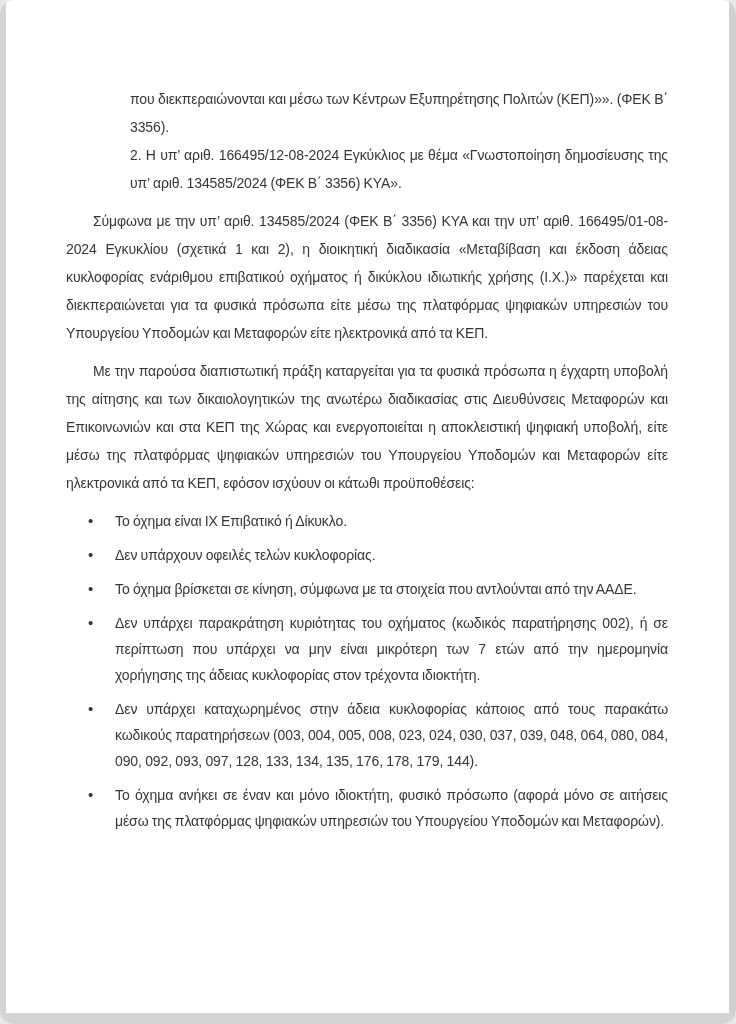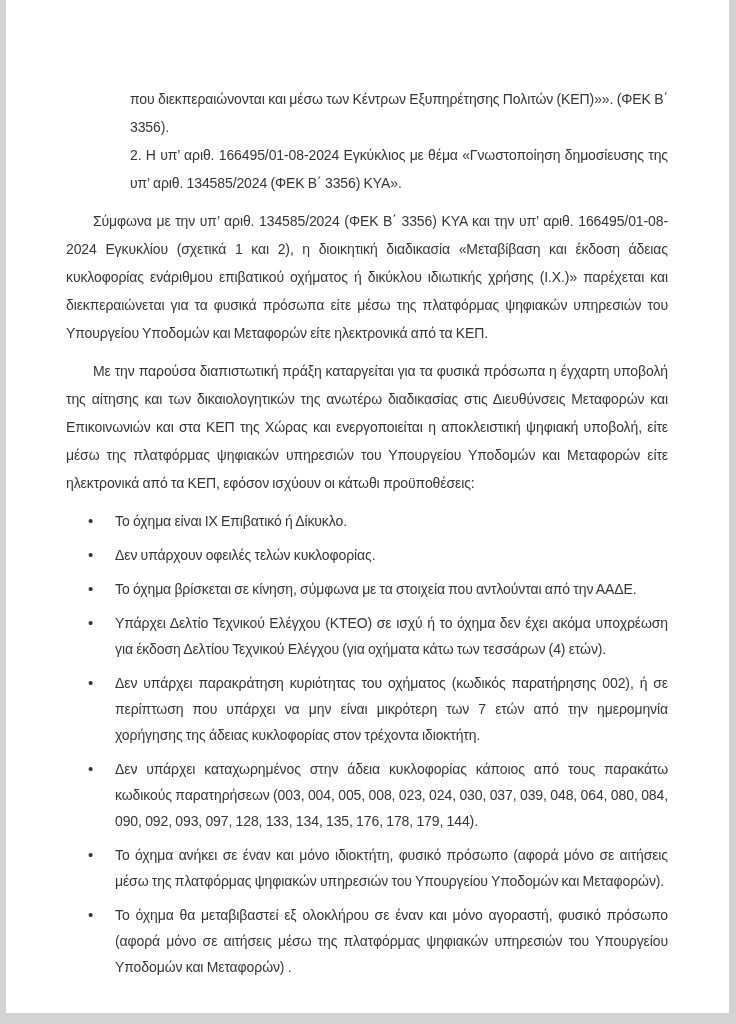--- a/index.html
+++ b/index.html
@@ -3,20 +3,21 @@
 <meta charset="utf-8">
 <style>
   html,body{margin:0;padding:0;background:#e8e8e8;}
   .page{
     position:relative;
     width:736px;height:1024px;
     background:#ffffff;
     overflow:hidden;
     font-family:"Liberation Sans", sans-serif;
     color:#363636;
+    border-radius:14px;
     -webkit-font-smoothing:antialiased;
   }
   .edge-left{position:absolute;left:0;top:0;width:6px;height:1024px;background:#d4d4d4;}
   .edge-right{position:absolute;right:0;top:0;width:7px;height:1024px;background:#d1d1d1;}
   .edge-bottom{position:absolute;left:0;bottom:0;width:736px;height:11px;background:#d4d4d4;}
   .content{
     position:absolute;
     left:66px;right:68px;top:85px;
     font-size:14px;
     letter-spacing:-0.1px;
@@ -58,31 +59,29 @@
 <body>
 
 <div class="page">
   <div class="edge-left"></div>
   <div class="edge-right"></div>
   <div class="edge-bottom"></div>
 
   <div class="content">
     <div class="refs">
       <p>που διεκπεραιώνονται και μέσω των Κέντρων Εξυπηρέτησης Πολιτών (ΚΕΠ)»». (ΦΕΚ Β΄ 3356).</p>
-      <p>2. Η υπ’ αριθ. 166495/01-08-2024 Εγκύκλιος με θέμα «Γνωστοποίηση δημοσίευσης της υπ’ αριθ. 134585/2024 (ΦΕΚ Β΄ 3356) ΚΥΑ».</p>
+      <p>2. Η υπ’ αριθ. 166495/12-08-2024 Εγκύκλιος με θέμα «Γνωστοποίηση δημοσίευσης της υπ’ αριθ. 134585/2024 (ΦΕΚ Β΄ 3356) ΚΥΑ».</p>
     </div>
 
     <p class="par">Σύμφωνα με την υπ’ αριθ. 134585/2024 (ΦΕΚ Β΄ 3356) ΚΥΑ και την υπ’ αριθ. 166495/01-08-2024 Εγκυκλίου (σχετικά 1 και 2), η διοικητική διαδικασία «Μεταβίβαση και έκδοση άδειας κυκλοφορίας ενάριθμου επιβατικού οχήματος ή δικύκλου ιδιωτικής χρήσης (Ι.Χ.)» παρέχεται και διεκπεραιώνεται για τα φυσικά πρόσωπα είτε μέσω της πλατφόρμας ψηφιακών υπηρεσιών του Υπουργείου Υποδομών και Μεταφορών είτε ηλεκτρονικά από τα ΚΕΠ.</p>
 
     <p class="par">Με την παρούσα διαπιστωτική πράξη καταργείται για τα φυσικά πρόσωπα η έγχαρτη υποβολή της αίτησης και των δικαιολογητικών της ανωτέρω διαδικασίας στις Διευθύνσεις Μεταφορών και Επικοινωνιών και στα ΚΕΠ της Χώρας και ενεργοποιείται η αποκλειστική ψηφιακή υποβολή, είτε μέσω της πλατφόρμας ψηφιακών υπηρεσιών του Υπουργείου Υποδομών και Μεταφορών είτε ηλεκτρονικά από τα ΚΕΠ, εφόσον ισχύουν οι κάτωθι προϋποθέσεις:</p>
 
     <ul class="bullets">
         <li>Το όχημα είναι ΙΧ Επιβατικό ή Δίκυκλο.</li>
         <li>Δεν υπάρχουν οφειλές τελών κυκλοφορίας.</li>
         <li>Το όχημα βρίσκεται σε κίνηση, σύμφωνα με τα στοιχεία που αντλούνται από την ΑΑΔΕ.</li>
-        <li>Υπάρχει Δελτίο Τεχνικού Ελέγχου (ΚΤΕΟ) σε ισχύ ή το όχημα δεν έχει ακόμα υποχρέωση για έκδοση Δελτίου Τεχνικού Ελέγχου (για οχήματα κάτω των τεσσάρων (4) ετών).</li>
         <li>Δεν υπάρχει παρακράτηση κυριότητας του οχήματος (κωδικός παρατήρησης 002), ή σε περίπτωση που υπάρχει να μην είναι μικρότερη των 7 ετών από την ημερομηνία χορήγησης της άδειας κυκλοφορίας στον τρέχοντα ιδιοκτήτη.</li>
         <li>Δεν υπάρχει καταχωρημένος στην άδεια κυκλοφορίας κάποιος από τους παρακάτω κωδικούς παρατηρήσεων (003, 004, 005, 008, 023, 024, 030, 037, 039, 048, 064, 080, 084, 090, 092, 093, 097, 128, 133, 134, 135, 176, 178, 179, 144).</li>
         <li>Το όχημα ανήκει σε έναν και μόνο ιδιοκτήτη, φυσικό πρόσωπο (αφορά μόνο σε αιτήσεις μέσω της πλατφόρμας ψηφιακών υπηρεσιών του Υπουργείου Υποδομών και Μεταφορών).</li>
-        <li>Το όχημα θα μεταβιβαστεί εξ ολοκλήρου σε έναν και μόνο αγοραστή, φυσικό πρόσωπο (αφορά μόνο σε αιτήσεις μέσω της πλατφόρμας ψηφιακών υπηρεσιών του Υπουργείου Υποδομών και Μεταφορών) .</li>
       </ul>
   </div>
 </div>
 
 </body></html>

